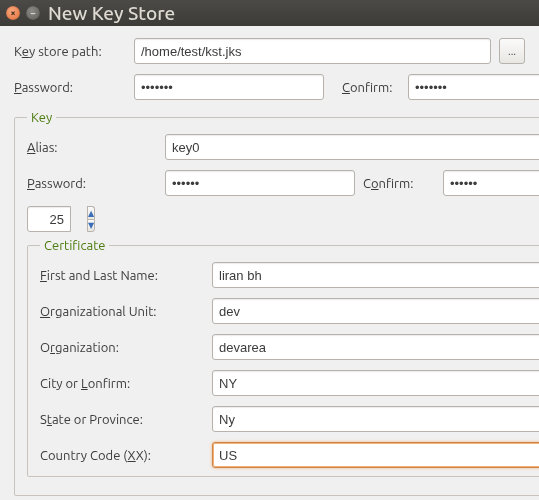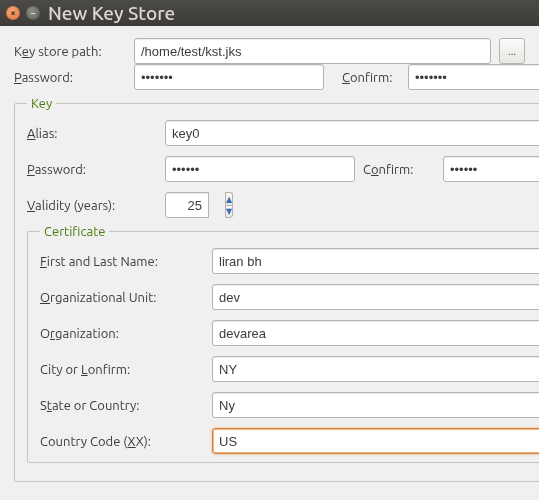--- a/index.html
+++ b/index.html
@@ -25,21 +25,21 @@
   .wbtn {
     width: 14px; height: 14px; border-radius: 50%;
     display: flex; align-items: center; justify-content: center;
     font-size: 9px; color: #3a2a1a; font-weight: bold;
     box-shadow: inset 0 0 1px rgba(0,0,0,0.5);
   }
   .wbtn.close { background: radial-gradient(circle at 40% 35%, #f7a67a, #e26f3b); }
   .wbtn.min   { background: radial-gradient(circle at 40% 35%, #8c8a84, #5e5c56); color:#ddd; }
   .title { color: #dfdbd2; font-weight: 500; font-size: 19px; }
   .content { padding: 12px 14px 12px 14px; }
-  .row { display: flex; align-items: center; gap: 8px; }
+  .row { display: flex; align-items: center; margin-bottom: 10px; gap: 8px; }
   .row label { flex: 0 0 auto; }
   .u { text-decoration: underline; text-underline-offset: 1px; }
   input[type=text], input[type=password] {
     border: 1px solid #b7b3ac;
     border-radius: 3px;
     padding: 0 6px;
     font-size: 13px;
     background: #fff;
     box-shadow: inset 0 1px 1px rgba(0,0,0,0.08);
     color: #3c3c3c;
@@ -107,21 +107,20 @@
       <label><span class="u">A</span><span>lias:</span></label>
       <input type="text" style="grid-column: 2 / span 3;" value="key0">
 
       <label><span class="u">P</span><span>assword:</span></label>
       <input type="text" value="••••••" style="">
       <label><span>C</span><span class="u">o</span><span>nfirm:</span></label>
       <input type="text" value="••••••" style="">
     </div>
 
     <div class="row" style="margin-bottom:6px">
-      <label style="width:130px"><span class="u">V</span><span>alidity (years):</span></label>
       <div class="spinwrap">
         <input type="text" value="25" style="">
         <div class="spinbtns">
           <div>▲</div>
           <div>▼</div>
         </div>
       </div>
     </div>
 
     <fieldset>
@@ -132,21 +131,21 @@
 
         <label><span class="u">O</span><span>rganizational Unit:</span></label>
         <input type="text" value="dev" style="">
 
         <label><span>O</span><span class="u">r</span><span>ganization:</span></label>
         <input type="text" value="devarea" style="">
 
         <label><span>City or </span><span class="u">L</span><span>onfirm:</span></label>
         <input type="text" value="NY" style="">
 
-        <label><span>S</span><span class="u">t</span><span>ate or Country:</span></label>
+        <label><span>S</span><span class="u">t</span><span>ate or Province:</span></label>
         <input type="text" value="Ny" style="">
 
         <label><span>Country Code (</span><span class="u">X</span><span>X):</span></label>
         <input type="text" id="cc-in" value="US" style="border-color: rgb(207, 133, 72); box-shadow: rgb(241, 178, 122) 0px 0px 0px 1px inset, rgb(241, 178, 122) 0px 0px 3px;">
       </div>
     </fieldset>
   </fieldset>
 </div>
 
 </body></html>

